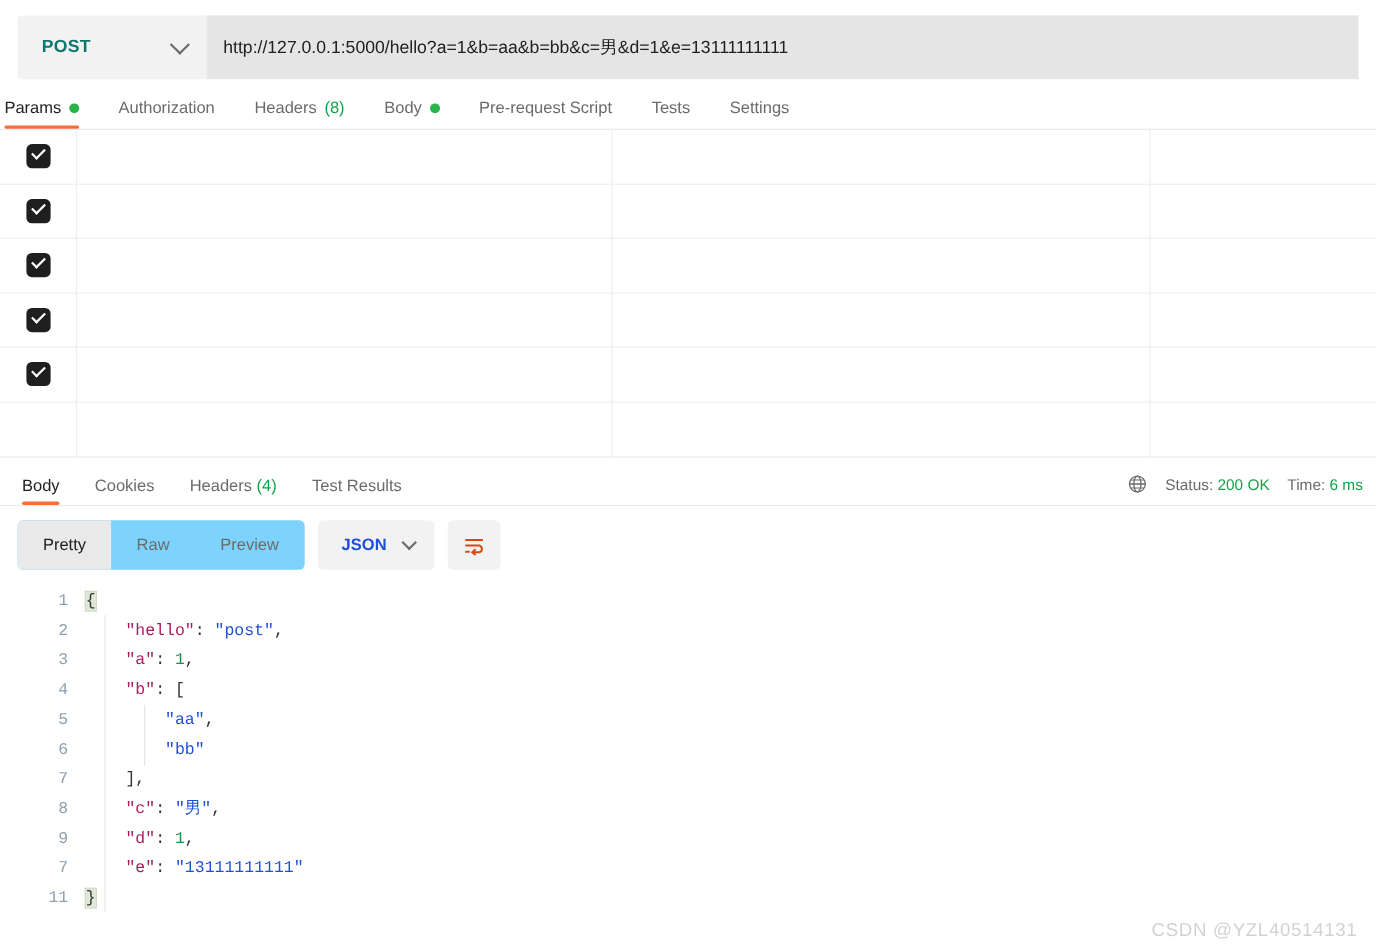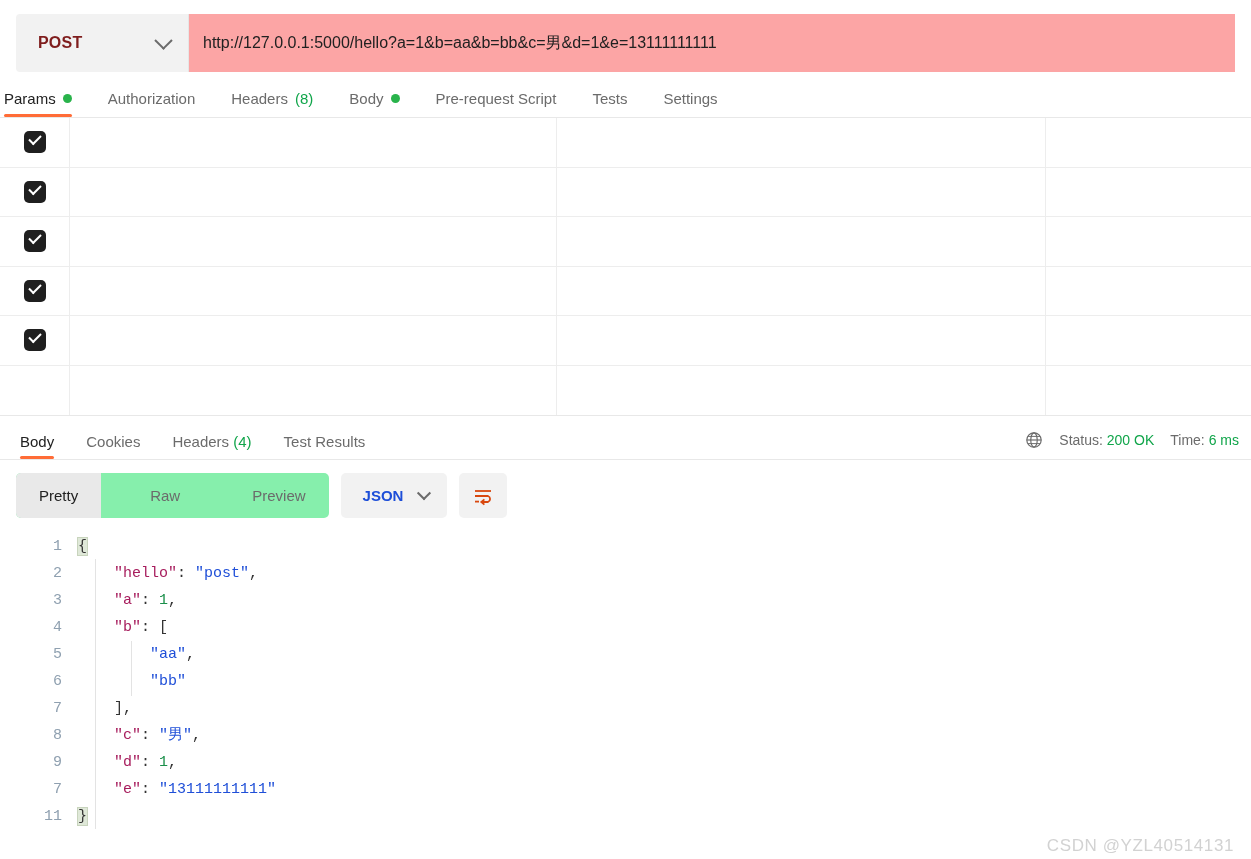--- a/index.html
+++ b/index.html
@@ -30,33 +30,33 @@
     display: flex;
     align-items: center;
     justify-content: space-between;
     padding: 0 18px 0 22px;
     height: 58px;
     cursor: pointer;
   }
   .method-label {
     font-size: 16px;
     font-weight: bold;
-    color: #7f1d1d;
+    color: #0f766e;
     letter-spacing: .2px;
   }
   .chev {
     width: 13px;
     height: 13px;
     border-right: 2px solid #6b6b6b;
     border-bottom: 2px solid #6b6b6b;
     transform: rotate(45deg) translate(-2px,-2px);
   }
   .url-input-wrap {
     flex: 1;
-    background: #fca5a5;
+    background: #e5e5e5;
     border-left: 1px solid #e6e6e6;
     display: flex;
     align-items: center;
     height: 58px;
     padding: 0 14px;
   }
   .url-text {
     font-size: 16px;
     color: #212121;
     white-space: nowrap;
@@ -207,25 +207,24 @@
 
   
   .view-toolbar {
     display: flex;
     align-items: center;
     gap: 12px;
     padding: 13px 20px 13px 16px;
   }
   .seg {
     display: flex;
-    background: #86efac;
+    background: #7dd3fc;
     border-radius: 5px;
     overflow: hidden;
     height: 45px;
-    gap: 26px;
   }
   .seg-item {
     display: flex;
     align-items: center;
     padding: 0 23px;
     font-size: 15px;
     color: #6b6b6b;
     cursor: pointer;
     white-space: nowrap;
   }

